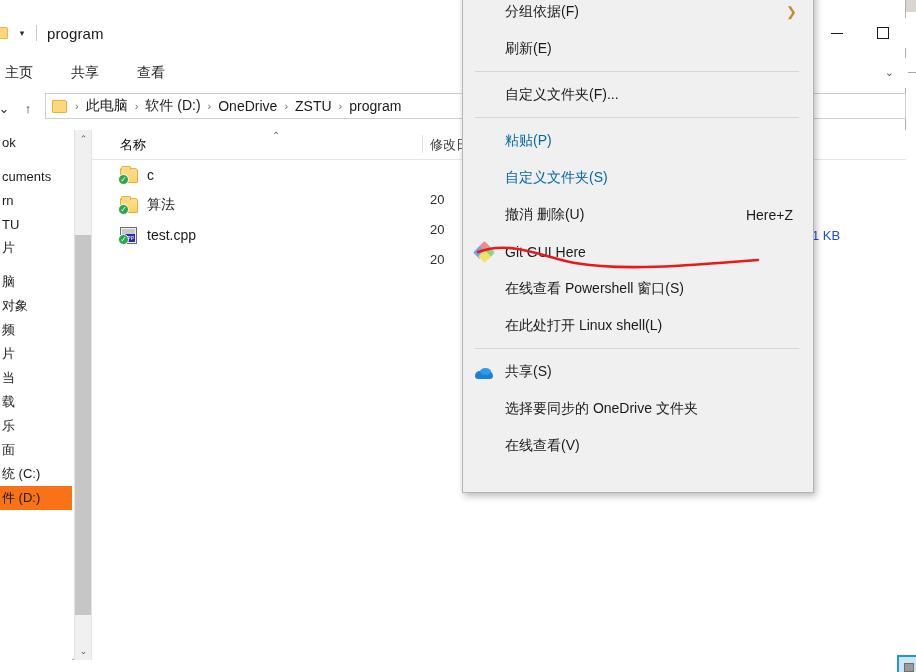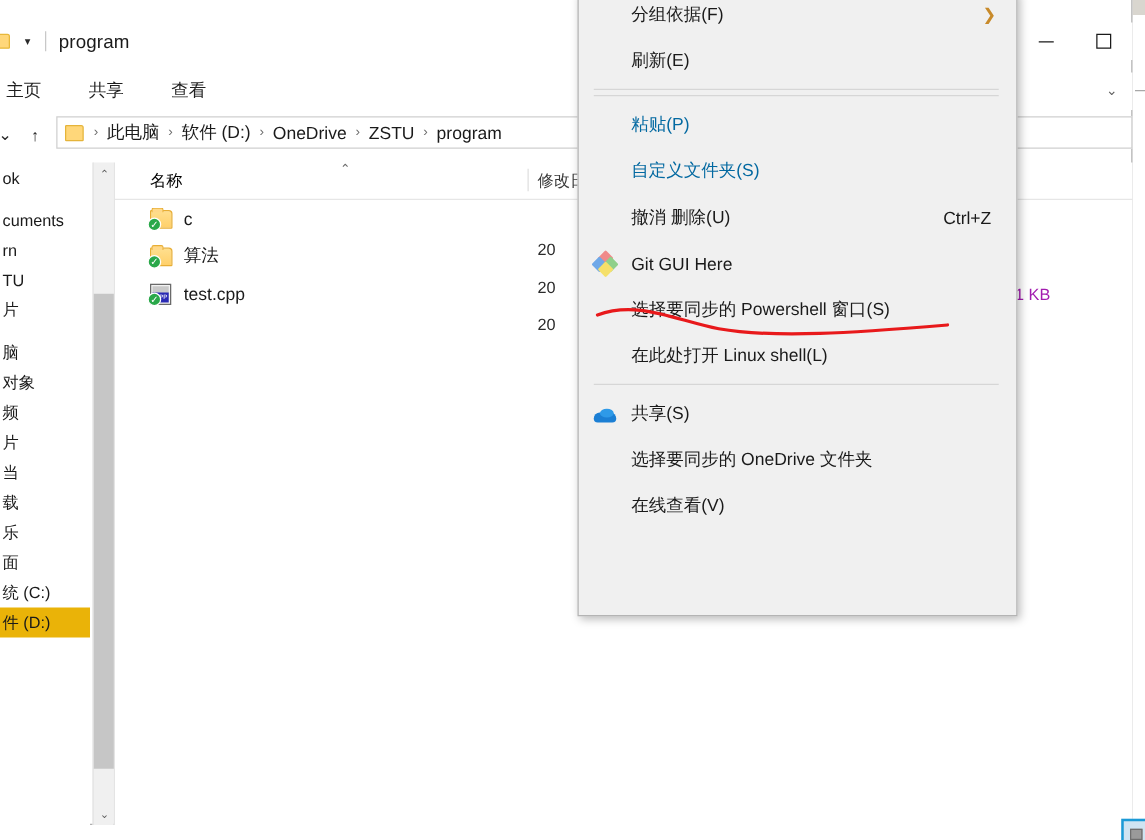--- a/index.html
+++ b/index.html
@@ -115,21 +115,21 @@
     width: 72px; height: 530px;
     background: #ffffff;
     overflow: hidden;
   }
   .side-item {
     height: 24px; display: flex; align-items: center;
     padding-left: 2px;
     font-size: 13px; color: #1a1a1a;
     white-space: nowrap;
   }
-  .side-item.selected { background: #eab308; }
+  .side-item.selected { background: #f97316; }
   .side-item.gap { margin-top: 10px; }
 
   .side-scroll {
     position: absolute; left: 74px; top: 130px;
     width: 17px; height: 530px;
     background: #f0f0f0;
     border-left: 1px solid #e2e2e2;
   }
   .ss-arrow {
     position: absolute; left: 0; width: 17px; height: 18px;
@@ -212,21 +212,21 @@
     color: #ffffff; font-size: 5px; line-height: 8px; text-align: right;
     padding-right: 1px; font-family: "Liberation Sans", sans-serif;
   }
   .f-name {
     position: absolute; left: 55px; font-size: 14px; color: #1a1a1a;
   }
   .f-date {
     position: absolute; left: 338px; font-size: 13px; color: #2b2b2b; margin-top: 48px;
   }
   .f-size {
-    position: absolute; left: 720px; font-size: 13px; color: #a21caf;
+    position: absolute; left: 720px; font-size: 13px; color: #1d4ed8;
   }
   .f-arrow {
     position: absolute; left: 404px; top: 9px;
     width: 0; height: 0;
     border-top: 6px solid transparent;
     border-bottom: 6px solid transparent;
     border-right: 7px solid #1a8fe0;
   }
 
   
@@ -482,42 +482,45 @@
 
   <div class="ctxmenu" id="ctxmenu">
       <div class="mi">
         <span>分组依据(F)</span>
         <span class="submenu-arrow">❯</span>
       </div>
       <div class="mi">
         <span>刷新(E)</span>
       </div>
       <div class="msep"></div>
+      <div class="mi">
+        <span>自定义文件夹(F)...</span>
+      </div>
       <div class="msep"></div>
       <div class="mi disabled">
         <span>粘贴(P)</span>
       </div>
       <div class="mi disabled">
         <span>自定义文件夹(S)</span>
       </div>
       <div class="mi">
         <span>撤消 删除(U)</span>
-        <span class="accel">Ctrl+Z</span>
+        <span class="accel">Here+Z</span>
       </div>
       <div class="mi">
         <div class="mi-ico git-ico">
           <div class="gd r"></div>
           <div class="gd b"></div>
           <div class="gd g"></div>
           <div class="gd y"></div>
         </div>
         <span>Git GUI Here</span>
       </div>
       <div class="mi">
-        <span>选择要同步的 Powershell 窗口(S)</span>
+        <span>在线查看 Powershell 窗口(S)</span>
       </div>
       <div class="mi">
         <span>在此处打开 Linux shell(L)</span>
       </div>
       <div class="msep"></div>
       <div class="mi">
         <div class="mi-ico cloud-ico"></div>
         <span>共享(S)</span>
       </div>
       <div class="mi">

